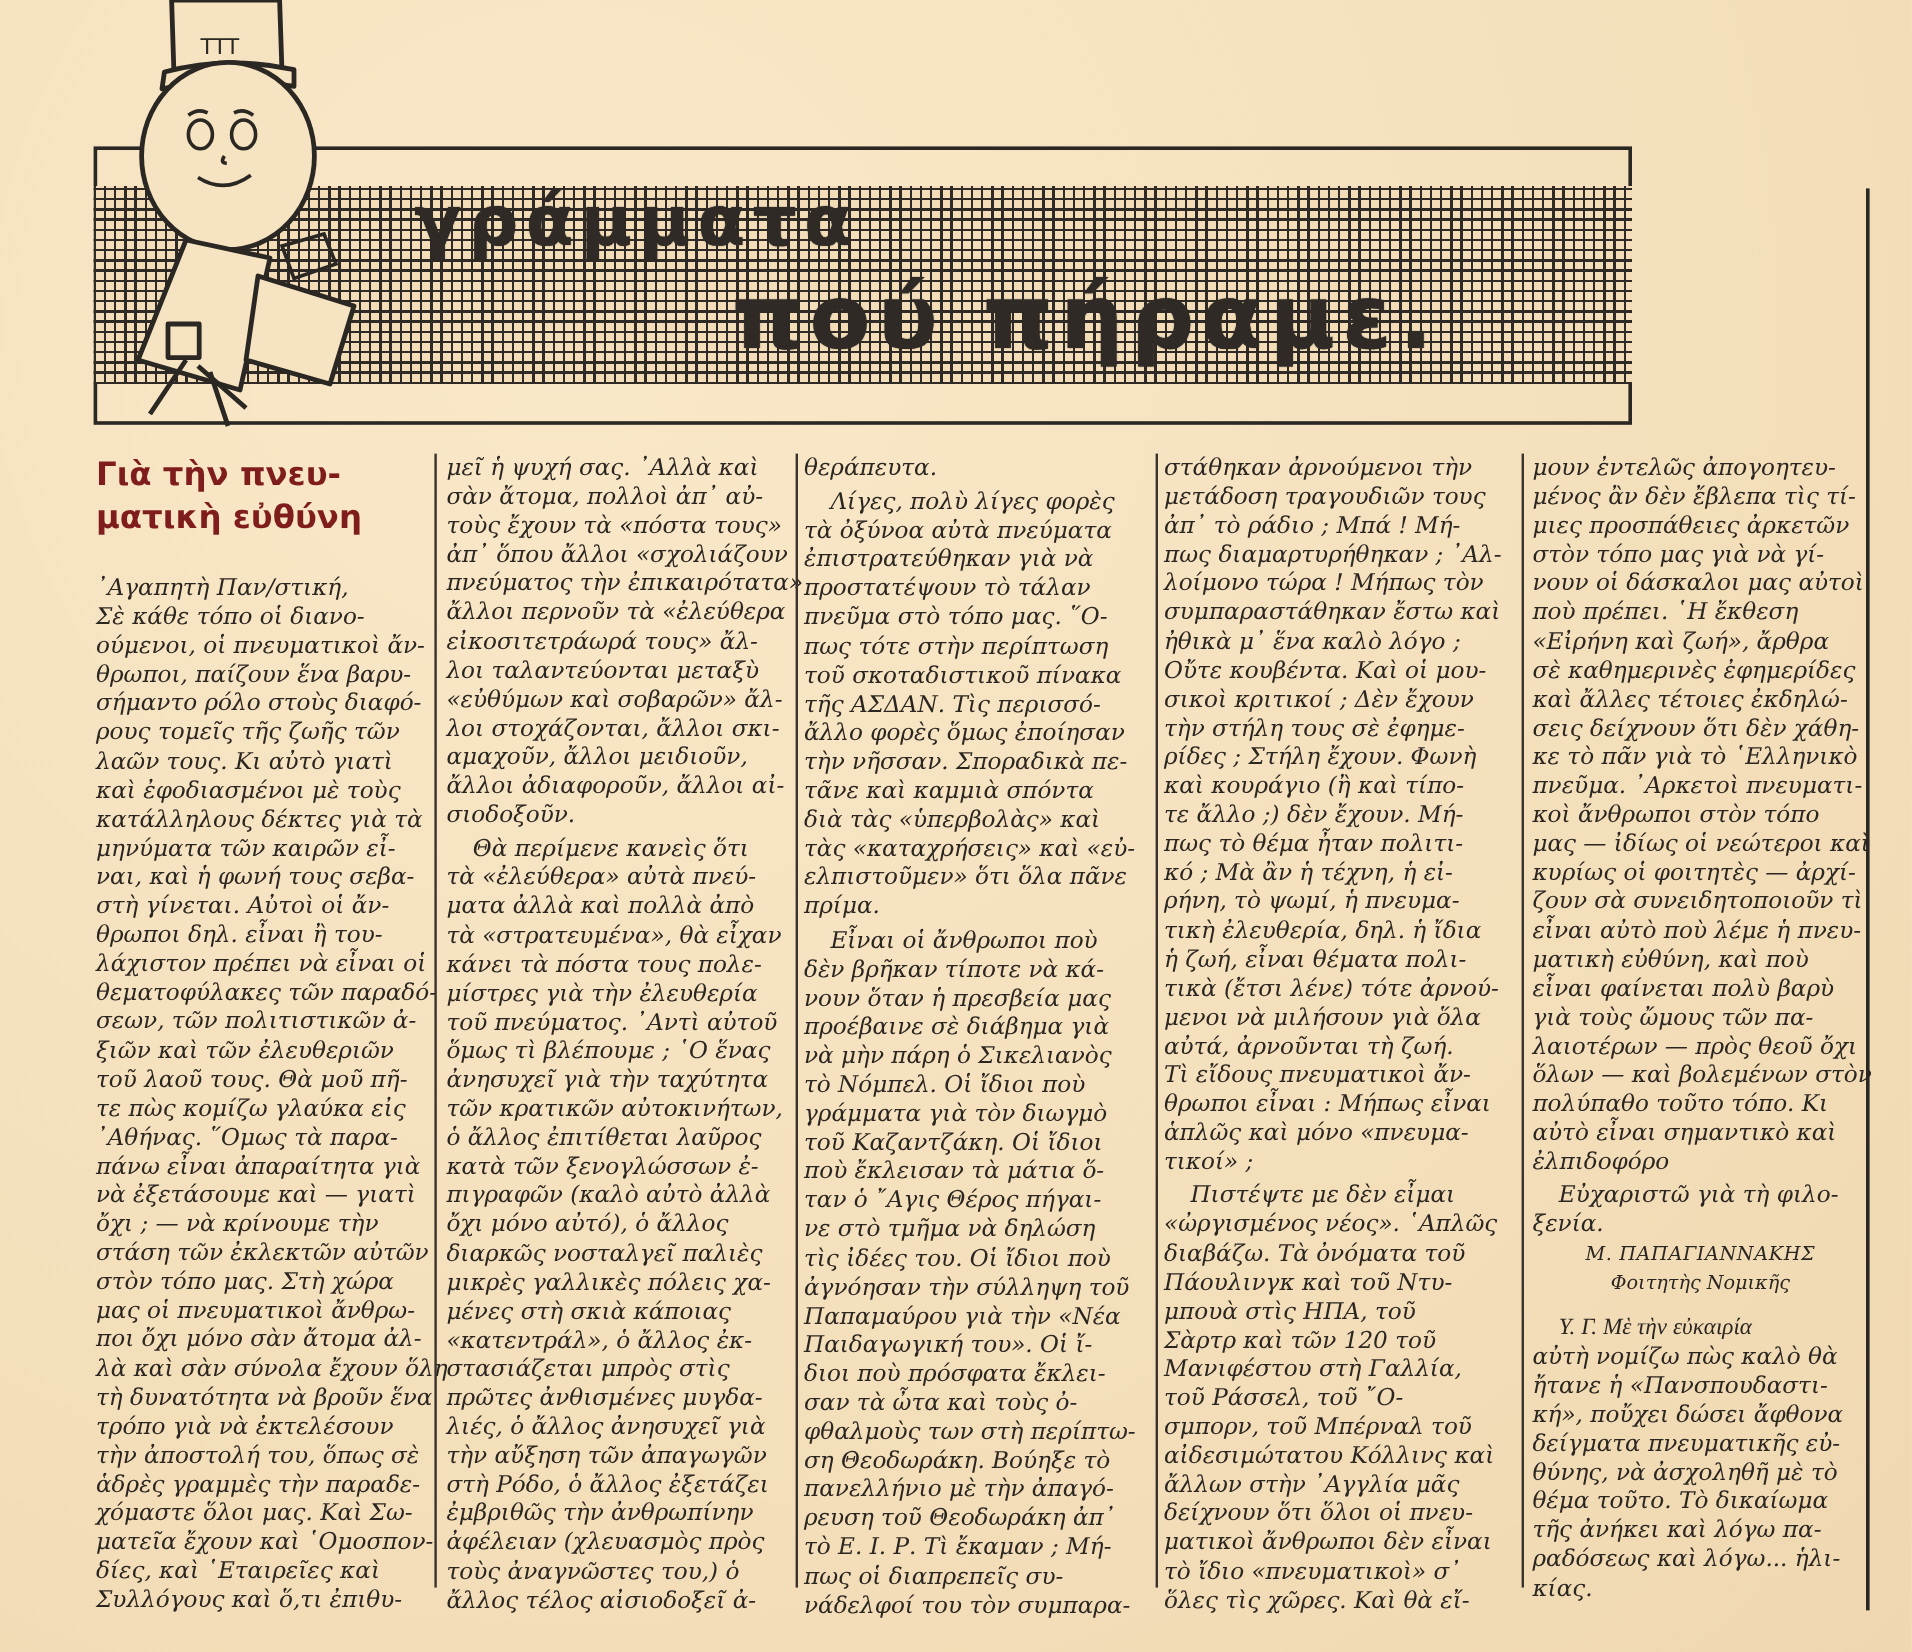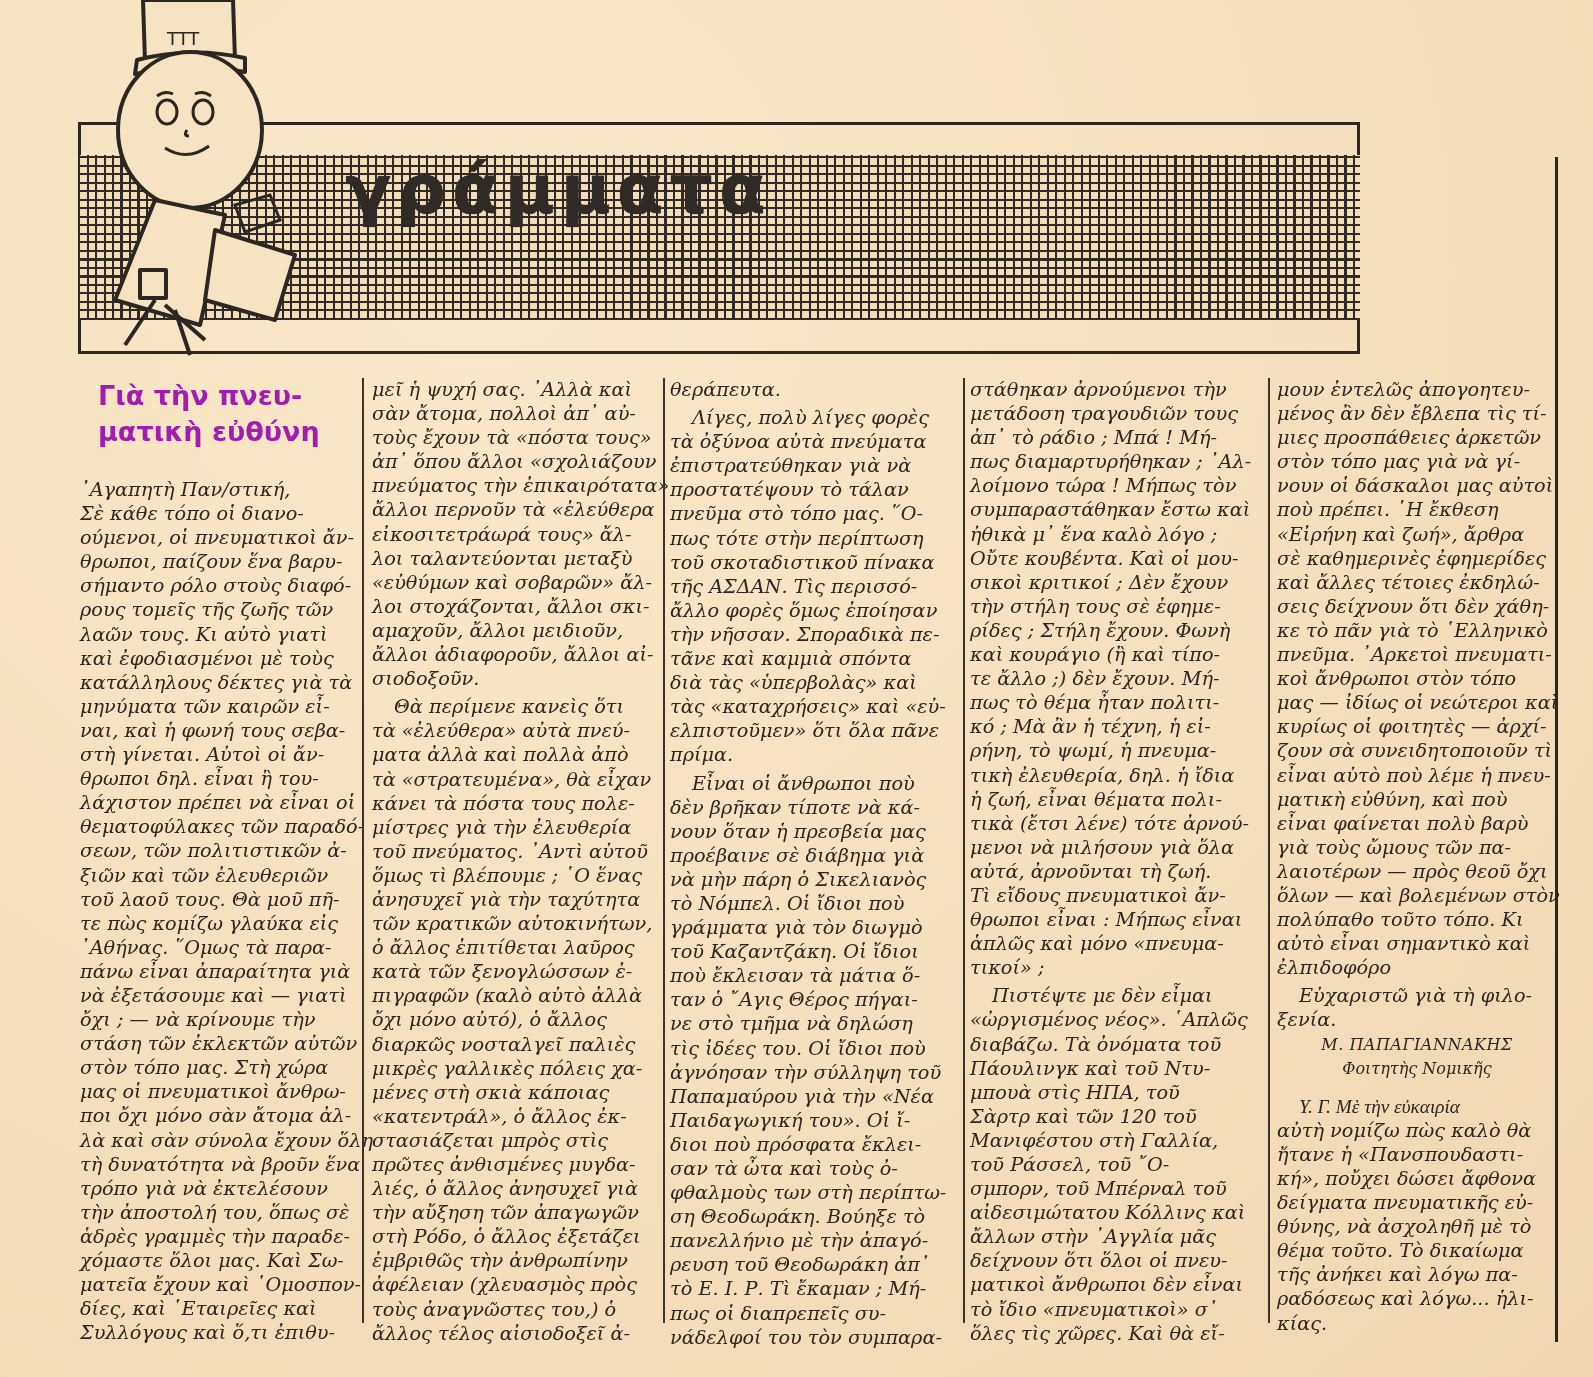--- a/index.html
+++ b/index.html
@@ -20,53 +20,54 @@
     background-color: #f2ddb8;
     background-image:
       repeating-linear-gradient(90deg, #2f2a25 0 2px, transparent 2px 8.5px),
       repeating-linear-gradient(0deg, #2f2a25 0 2px, transparent 2px 8.5px);
   }
   .banner-title {
     position: absolute; font-family: "DejaVu Sans", sans-serif; font-weight: bold;
     color: #2f2a25; background: transparent; letter-spacing: 6px;
     text-shadow: 0 0 1px #2f2a25;
   }
-  .banner-title.l1 { left: 345px; top: 150px; font-size: 68px; }
+  .banner-title.l1 { left: 345px; top: 150px; font-size: 58px; }
   .banner-title.l2 { left: 610px; top: 222px; font-size: 74px; }
   .mascot { position: absolute; left: 95px; top: 0px; width: 230px; height: 362px; }
   .right-rule {
     position: absolute; left: 1555px; top: 157px; width: 3px; height: 1185px; background: #2b2723;
   }
   .col {
     position: absolute; top: 378px; font-family: "DejaVu Serif", serif; font-style: italic;
     font-size: 19.3px; line-height: 24.1px; text-align: justify; color: #2c2621;
   }
   .col p { margin: 0; }
   .col .line { display: block; white-space: nowrap; }
   .col-rule { position: absolute; top: 378px; width: 1.5px; height: 945px; background: #3a332c; }
   .headline {
     font-family: "DejaVu Sans", sans-serif; font-style: normal; font-size: 27px;
-    line-height: 36px; color: #a21caf; margin: 0 0 28px 18px; text-align: left;
+    line-height: 36px; color: #7f1d1d; margin: 0 0 28px 0; text-align: left;
   }
   .salutation { margin-bottom: 2px; }
   .signature { text-align: center; font-style: italic; font-size: 16px; margin-top: 4px; }
   .signature.name { letter-spacing: 0.5px; }
   .col1 { left: 80px; width: 275px; }
   .col2 { left: 372px; width: 285px; }
   .col3 { left: 670px; width: 285px; }
   .col4 { left: 970px; width: 285px; }
   .col5 { left: 1277px; width: 280px; }
 </style>
 </head>
 <body>
 
 <div class="header-area">
   <div class="banner-box"></div>
   <div class="banner-grid"></div>
   <div class="banner-title l1">γράμματα</div>
+  <div class="banner-title l2">πού πήραμε.</div>
 
   <svg class="mascot" viewBox="0 0 230 362">
     <g fill="#f6e3c1" stroke="#2b2723" stroke-width="4" stroke-linejoin="round">
 
       <path d="M48 0 L50 62 Q95 52 140 60 L138 0 Z"></path>
       <path d="M42 60 Q95 46 150 58 L150 72 Q95 62 40 74 Z"></path>
 
       <ellipse cx="95" cy="130" rx="72" ry="78"></ellipse>
 
       <path d="M60 200 L20 300 L105 325 L130 215 Z"></path>

